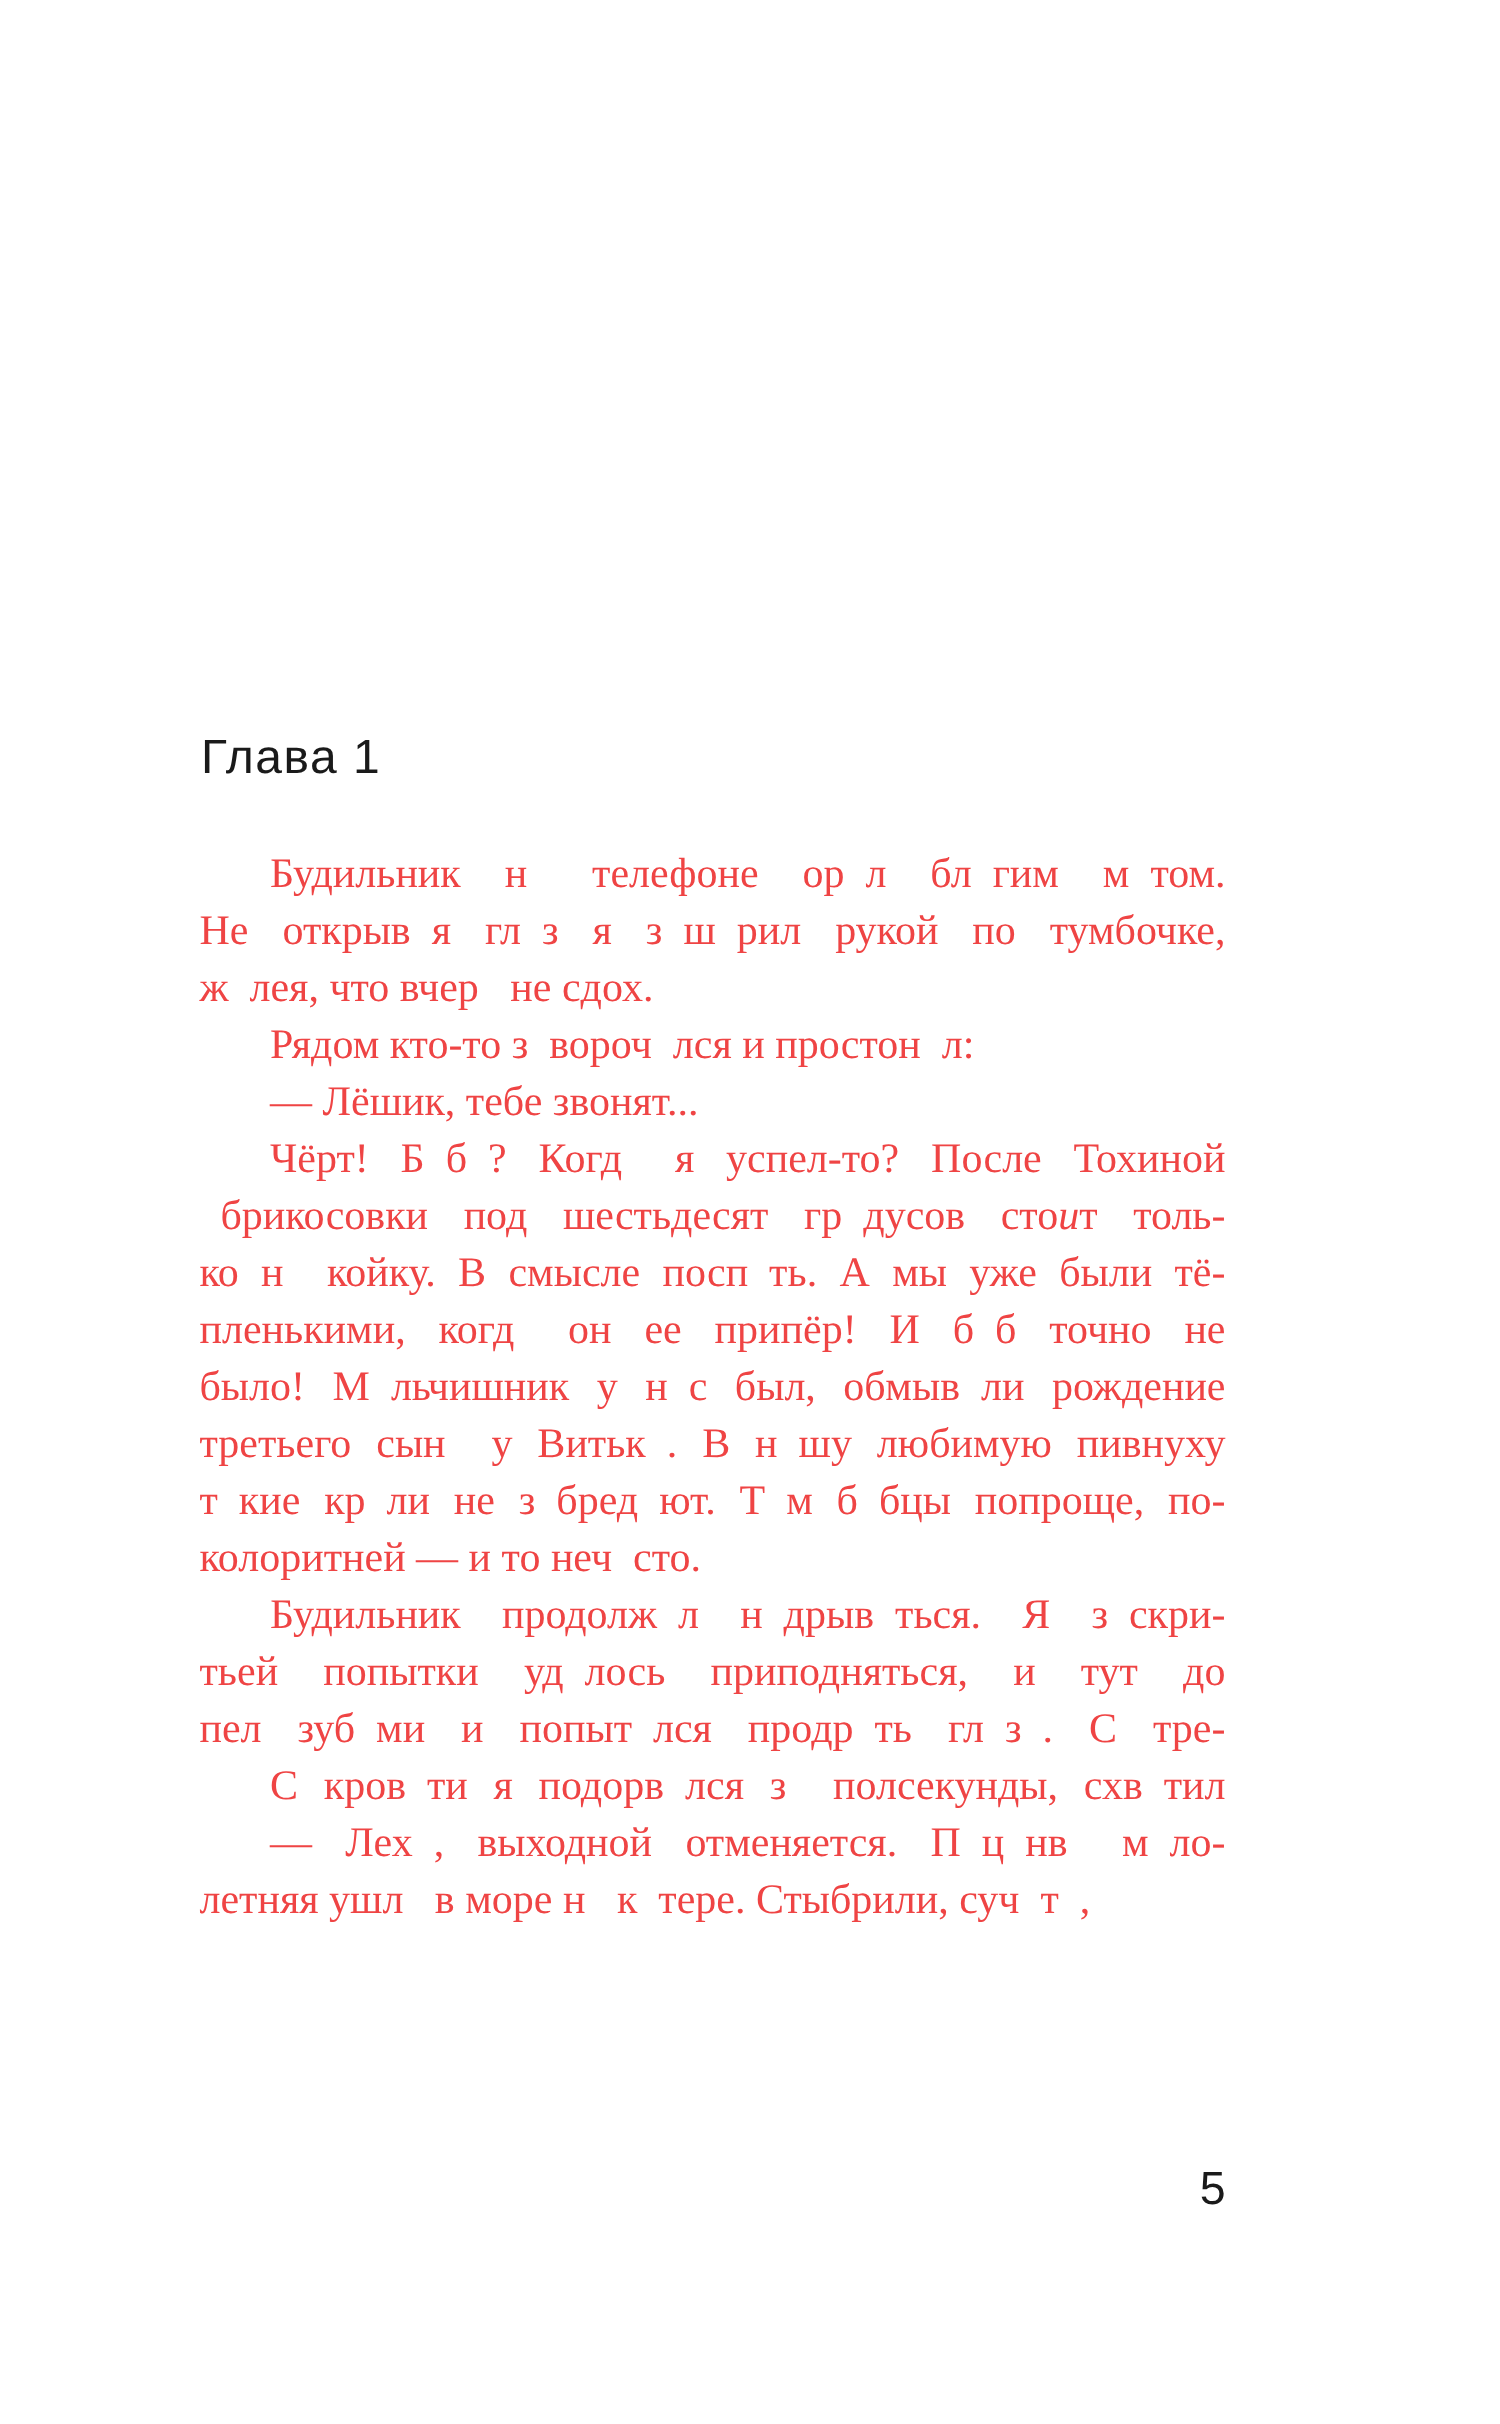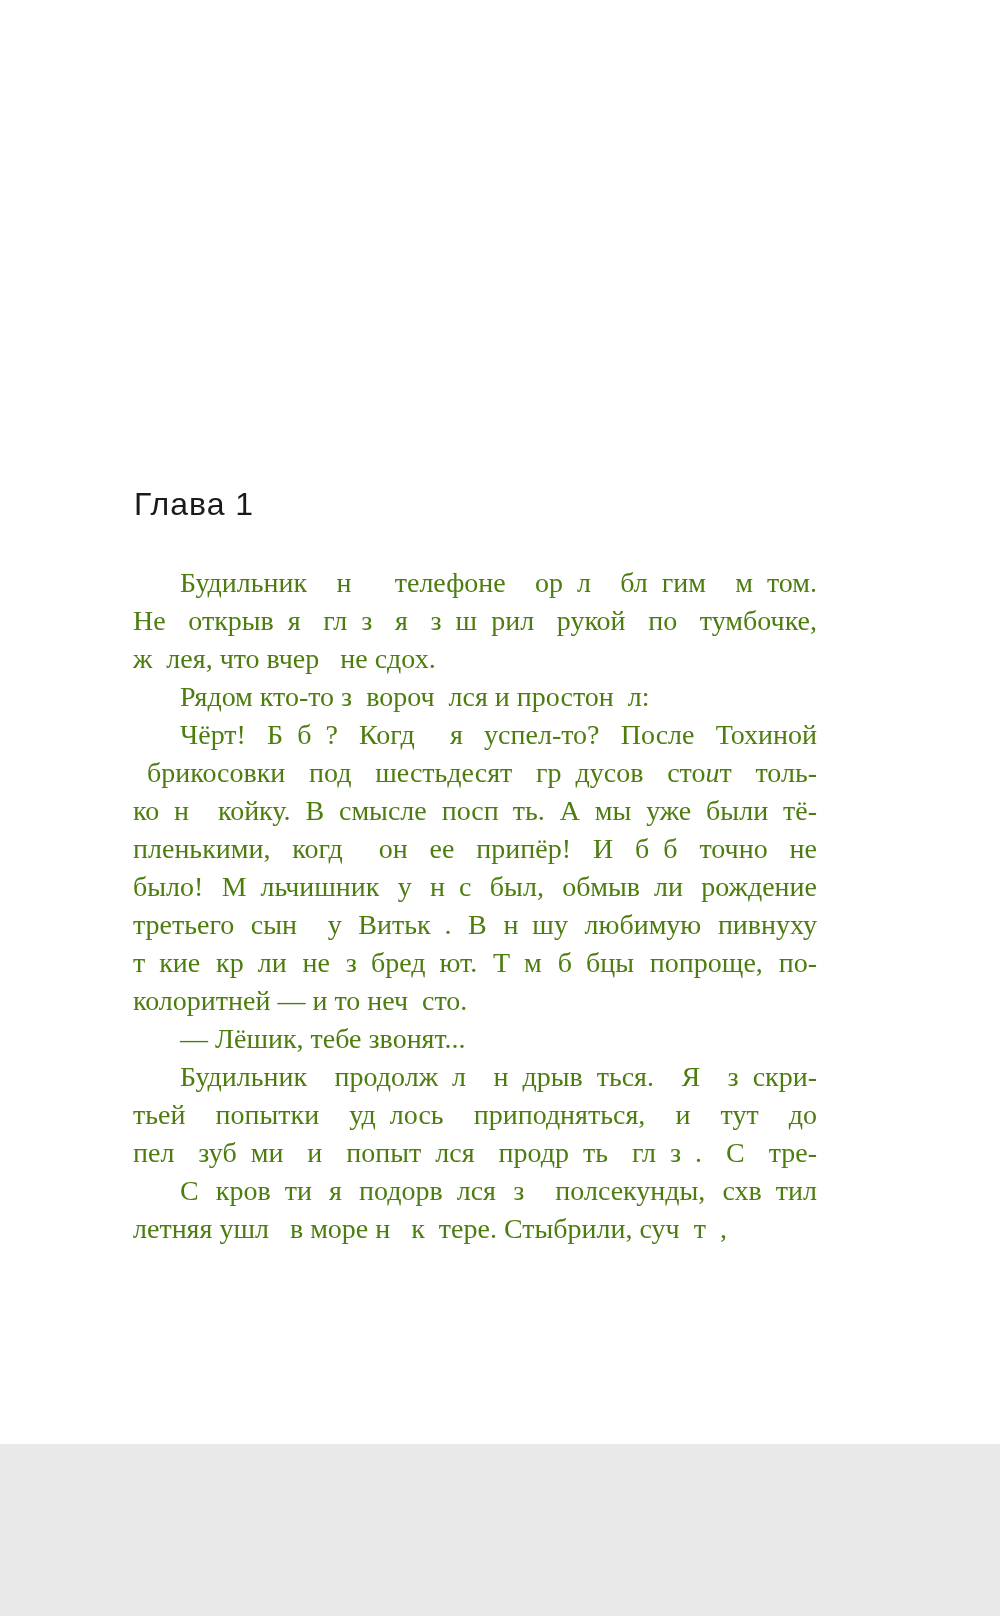--- a/index.html
+++ b/index.html
@@ -1,19 +1,19 @@
 <!DOCTYPE html>
 <html><head>
 <meta charset="utf-8">
 <style>
   html, body { margin: 0; padding: 0; background: #e9e9e9; }
   .page {
     position: relative;
     width: 1000px;
-    height: 1444px;
+    height: 1616px;
     background: #ffffff;
     overflow: hidden;
     font-family: "Liberation Serif", serif;
   }
   .chapter {
     position: absolute;
     left: 134px;
     top: 488px;
     margin: 0;
     font-family: "Liberation Sans", sans-serif;
@@ -23,21 +23,21 @@
     color: #1a1a1a;
     line-height: 1;
   }
   .body-text {
     position: absolute;
     left: 133px;
     top: 564px;
     width: 684px;
     font-size: 28px;
     line-height: 38px;
-    color: #4d7c0f;
+    color: #ef4444;
   }
   .para { margin: 0; }
   .line {
     text-align: justify;
     text-align-last: justify;
     text-justify: inter-word;
   }
   .line.first { text-indent: 47px; }
   .line.last { text-align: center; text-align-last: left; }
   .it { font-style: italic; }
@@ -63,39 +63,40 @@
   <div class="body-text">
       <div class="para">
         <div class="line first"><span>Будильник н  телефоне ор л бл гим м том.</span></div>
         <div class="line"><span>Не открыв я гл з я з ш рил рукой по тумбочке,</span></div>
         <div class="line last"><span>ж лея, что вчер  не сдох.</span></div>
       </div>
       <div class="para">
         <div class="line first last"><span>Рядом кто-то з вороч лся и простон л:</span></div>
       </div>
       <div class="para">
+        <div class="line first last"><span>— Лёшик, тебе звонят...</span></div>
+      </div>
+      <div class="para">
         <div class="line first"><span>Чёрт! Б б ? Когд  я успел-то? После Тохиной</span></div>
         <div class="line"><span> брикосовки под шестьдесят гр дусов сто</span><span class="it">и</span><span>т толь-</span></div>
         <div class="line"><span>ко н  койку. В смысле посп ть. А мы уже были тё-</span></div>
         <div class="line"><span>пленькими, когд  он ее припёр! И б б точно не</span></div>
         <div class="line"><span>было! М льчишник у н с был, обмыв ли рождение</span></div>
         <div class="line"><span>третьего сын  у Витьк . В н шу любимую пивнуху</span></div>
         <div class="line"><span>т кие кр ли не з бред ют. Т м б бцы попроще, по-</span></div>
         <div class="line last"><span>колоритней — и то неч сто.</span></div>
       </div>
       <div class="para">
-        <div class="line first last"><span>— Лёшик, тебе звонят...</span></div>
-      </div>
-      <div class="para">
         <div class="line first"><span>Будильник продолж л н дрыв ться. Я з скри-</span></div>
         <div class="line"><span>тьей попытки уд лось приподняться, и тут до</span></div>
         <div class="line"><span>пел зуб ми и попыт лся продр ть гл з . С тре-</span></div>
       </div>
       <div class="para">
         <div class="line first"><span>С кров ти я подорв лся з  полсекунды, схв тил</span></div>
       </div>
       <div class="para">
+        <div class="line first"><span>— Лех , выходной отменяется. П ц нв  м ло-</span></div>
         <div class="line last"><span>летняя ушл  в море н  к тере. Стыбрили, суч т ,</span></div>
       </div>
     </div>
 
   <div class="pagenum">5</div>
 </div>
 
 </body></html>

